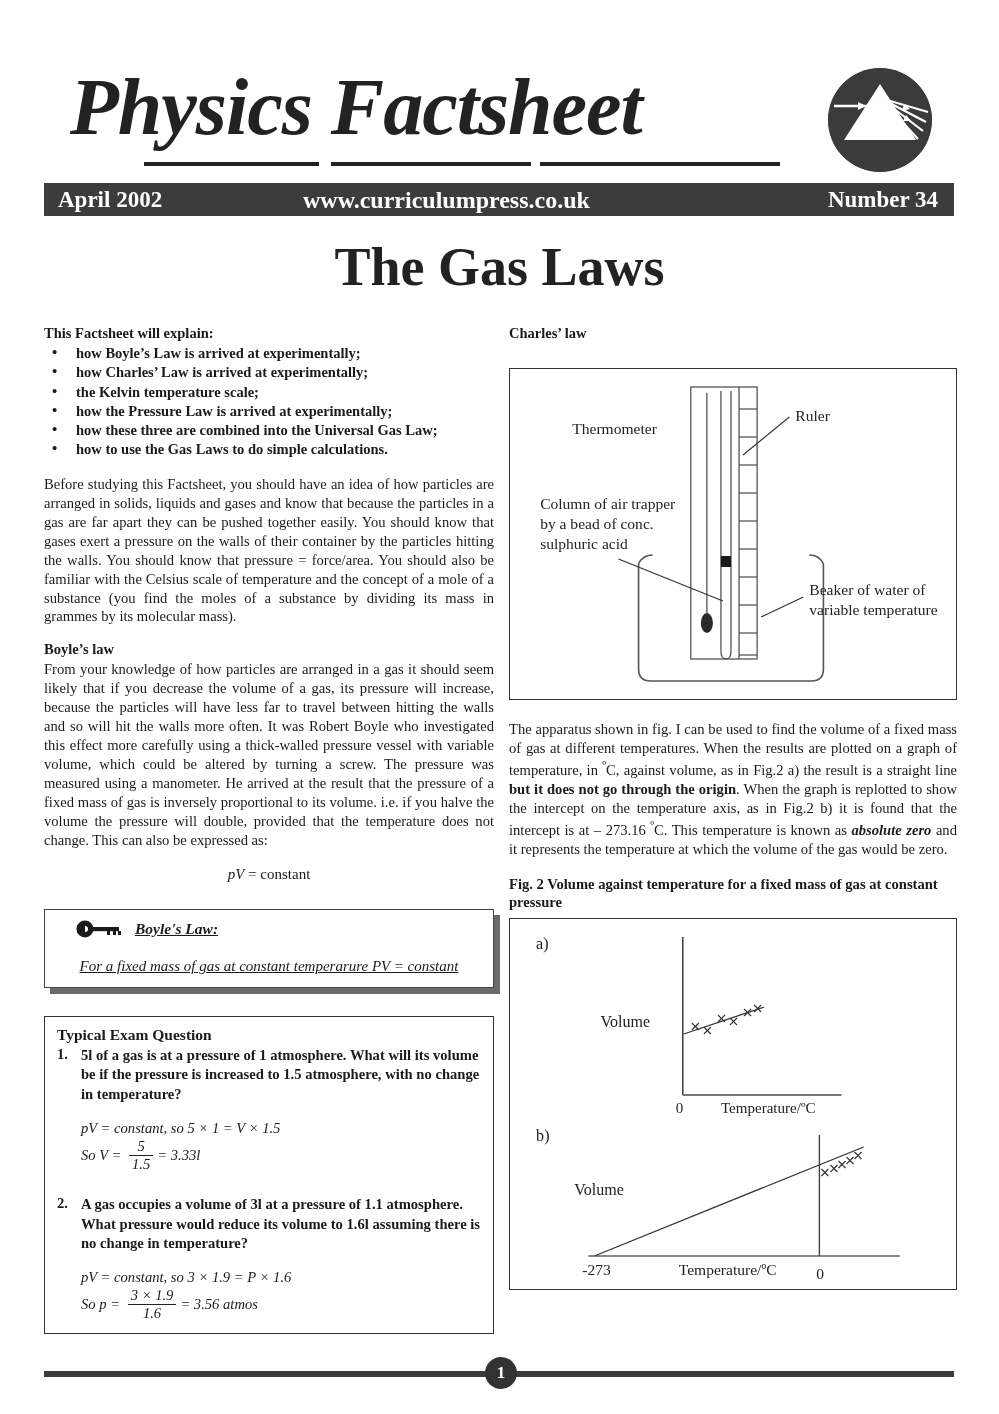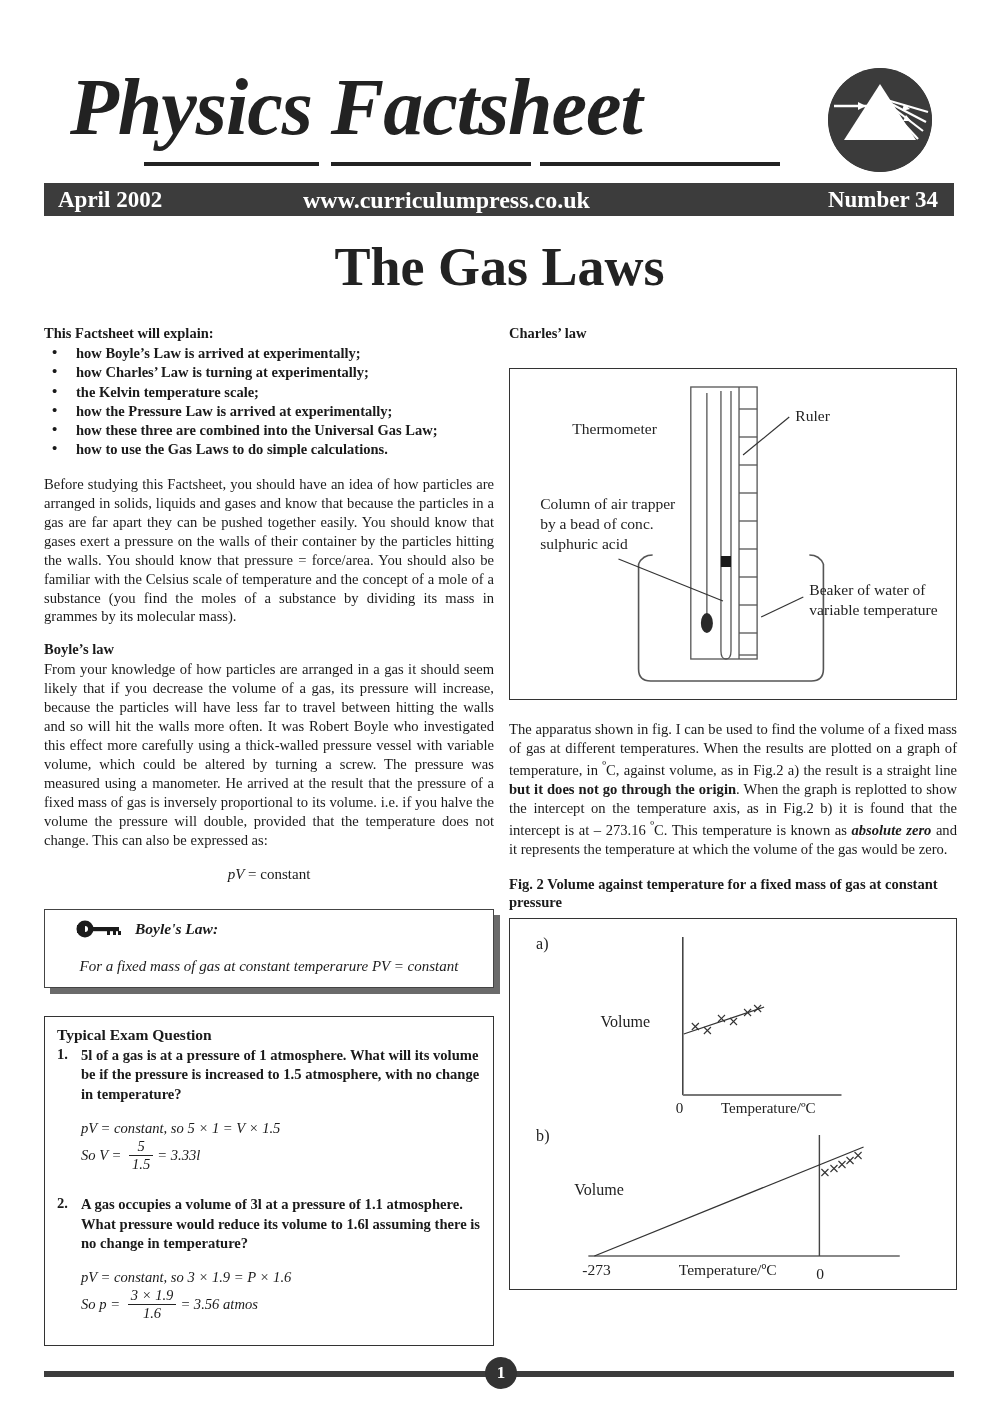--- a/index.html
+++ b/index.html
@@ -69,35 +69,35 @@
   .centered-eq{
     text-align:center;font-size:15px;font-style:italic;margin:16px 0 0 0;
   }
   .centered-eq i{font-style:italic;margin-top:32px;}
   .centered-eq .rm{font-style:normal;}
 
   
   .lawbox-wrap{position:relative;margin-top:26px;}
   .lawbox{
     position:relative;border:1.5px solid #444;background:#fff;
-    padding:10px 14px 12px 14px;z-index:2;
+    padding:10px 14px 12px 14px;z-index:2;text-decoration:underline;
   }
   .lawbox-shadow{
     position:absolute;left:6px;top:6px;right:-6px;bottom:-6px;
     background:#6b6b6b;z-index:1;
   }
   .key-row{display:flex;align-items:center;gap:10px;margin-left:14px;}
   .key-icon{width:52px;height:18px;flex:none;}
   .law-name{font-weight:bold;font-style:italic;font-size:15.5px;}
   .law-text{font-style:italic;font-size:15px;margin-top:20px;text-align:center;}
 
   
   .exambox{
     position:relative;border:1.4px solid #333;background:#fff;
-    margin-top:28px;padding:9px 12px 20px 12px;min-height:290px;
+    margin-top:28px;padding:9px 12px 8px 12px;min-height:290px;
   }
   .exam-title{font-weight:bold;font-size:15.5px;margin-bottom:2px;}
   .qrow{display:flex;margin-top:2px;}
   .qnum{width:24px;flex:none;font-weight:bold;font-size:14.6px;}
   .qtext{font-weight:bold;font-size:14.6px;line-height:1.32;}
   .work{margin:16px 0 0 24px;font-style:italic;font-size:14.6px;}
   .work .ln{margin-bottom:2px;}
   .frac{
     display:inline-block;vertical-align:middle;text-align:center;
     margin:0 4px;position:relative;top:-1px;
@@ -162,21 +162,21 @@
     <span class="num">Number  34</span>
   </div>
 
   <div class="doc-title">The Gas Laws</div>
 
   <div class="col-left">
 
     <div class="h-bold">This Factsheet will explain:</div>
     <ul class="bullets">
       <li>how Boyle’s Law is arrived at experimentally;</li>
-      <li>how Charles’ Law is turning at experimentally;</li>
+      <li>how Charles’ Law is arrived at experimentally;</li>
       <li>the Kelvin temperature scale;</li>
       <li>how the Pressure Law is arrived at experimentally;</li>
       <li>how these three are combined into the Universal Gas Law;</li>
       <li>how to use the Gas Laws to do simple calculations.</li>
     </ul>
 
     <div class="gap"></div>
     <p class="body-txt">Before studying this Factsheet, you should have an idea of how particles are arranged in solids, liquids and gases and know that because the particles in a gas are far apart they can be pushed together easily.  You should know that gases exert a pressure on the walls of their container by the particles hitting the walls.  You should know that pressure = force/area.  You should also be familiar with the Celsius scale of temperature and the concept of a mole of a substance (you find the moles of a substance by dividing its mass in grammes by its molecular mass).</p>
 
     <div class="gap"></div>

